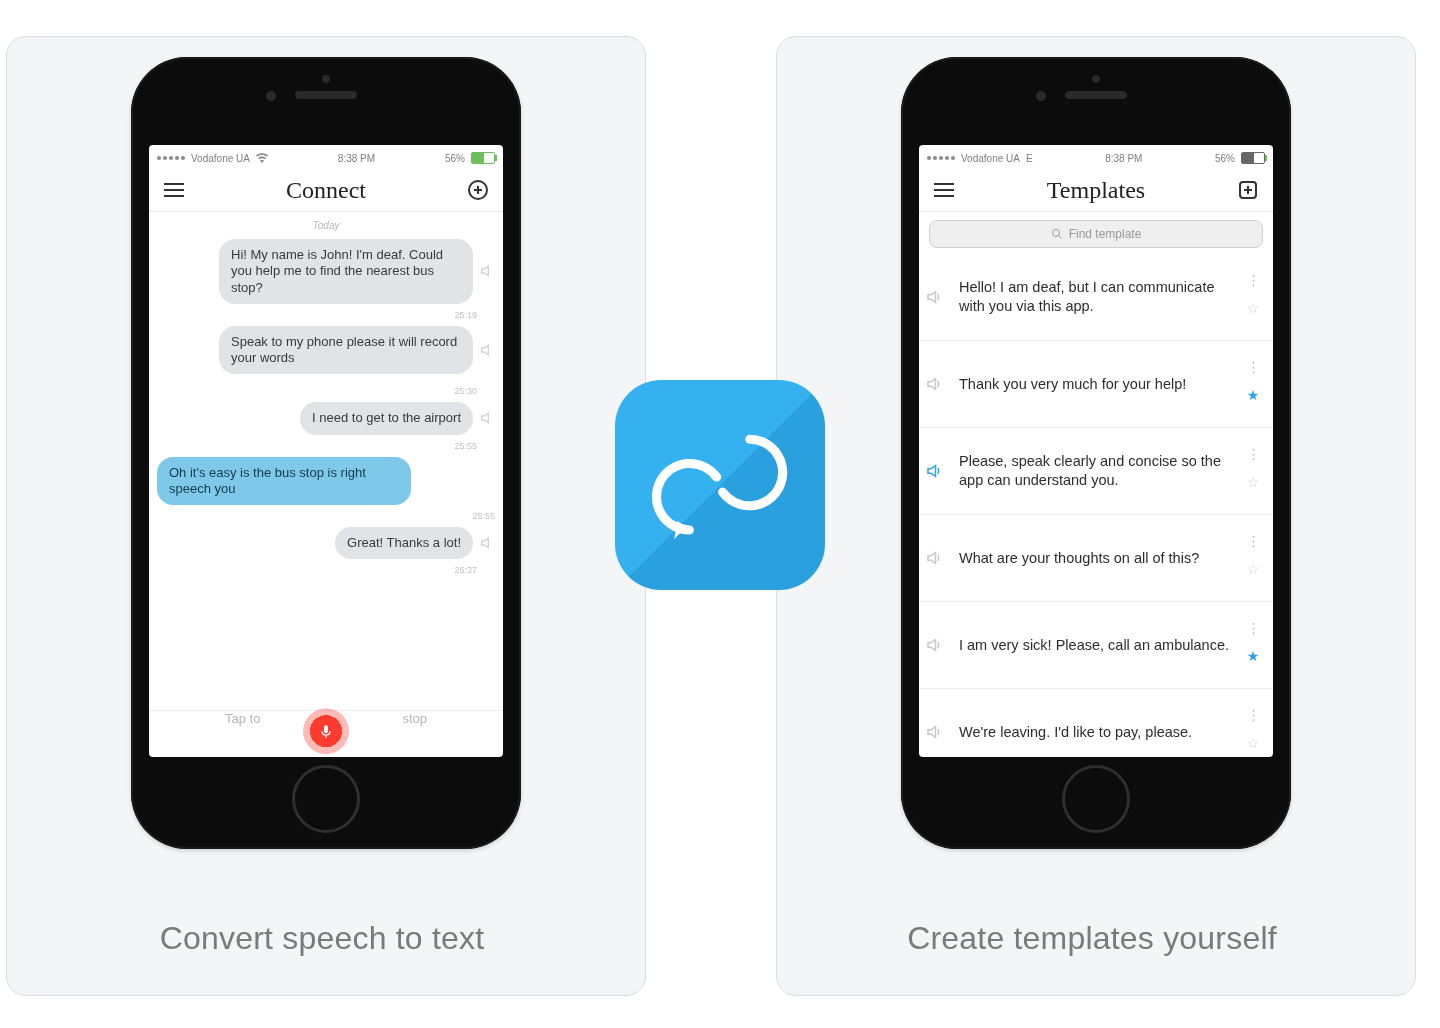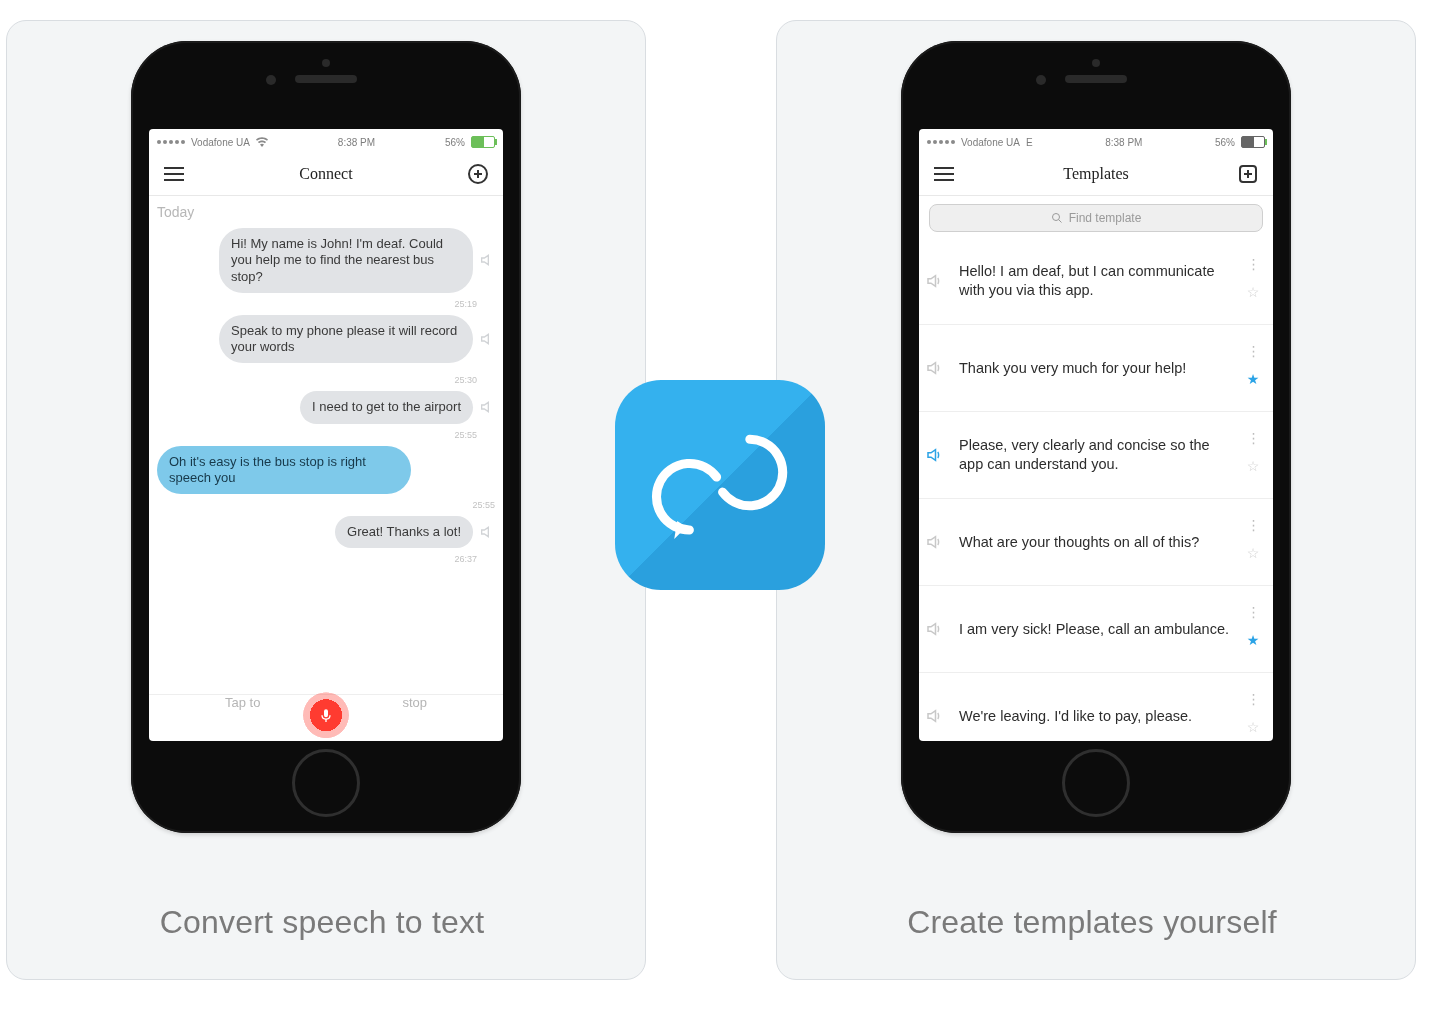--- a/index.html
+++ b/index.html
@@ -21,21 +21,21 @@
     margin:0; padding:0;
     width:1440px; height:1028px;
     background:#ffffff;
     font-family: -apple-system, "Helvetica Neue", Arial, sans-serif;
     color:var(--text);
     box-sizing:border-box;
   }
   .page{
     display:flex;
     gap:40px;
-    padding:20px 0 20px 6px;
+    padding:36px 0 20px 6px;
     align-items:flex-start;
     justify-content:flex-start;
   }
   .card{
     width:640px; height:960px;
     border:1px solid var(--panel-border);
     border-radius:20px;
     background:var(--panel-bg);
     position:relative;
     display:flex;
@@ -128,38 +128,38 @@
     display:flex; align-items:center; justify-content:space-between;
     padding:0 12px;
     border-bottom:1px solid #e8e8e8;
   }
   .hambtn, .headicon{
     width:26px; height:26px; display:flex; align-items:center; justify-content:center;
     color:#333;
   }
   .apptitle{
     font-family: "Brush Script MT", "Segoe Script", cursive;
-    font-size:16px;
+    font-size:24px;
     color:#222;
   }
 
   
   .chat{
     flex:1; overflow:hidden;
     padding:6px 8px 0 8px;
     display:flex; flex-direction:column; gap:6px;
     background:#fff;
   }
-  .daylabel{ font-size:14px; color:#b7b7b7; margin:2px 0 2px;}
+  .daylabel{ text-align:center; font-size:10px; color:#b7b7b7; margin:2px 0 2px;font-style:italic;}
   .row{ display:flex; align-items:center; gap:6px;}
   .row.right{ justify-content:flex-end; }
   .bubble{
     max-width:230px;
     padding:8px 12px;
-    border-radius:24px;
+    border-radius:16px;
     font-size:13px;
     line-height:1.25;
     color:#3a3a3a;
   }
   .row.right .bubble{ background:var(--bubble-grey); }
   .row.left .bubble{ background:var(--bubble-blue); color:#17394a;}
   .spkicon{
     width:16px; height:16px; opacity:.45;
     flex:0 0 16px;
   }
@@ -436,21 +436,21 @@
         <span class="star on">★</span>
       </span>
             </div>
             <div class="tpl">
       <span class="spk active">
                 <svg viewBox="0 0 24 24" width="18" height="18" fill="none" stroke="#2ba3e6" stroke-width="2">
                   <path d="M4 9v6h4l6 4V5L8 9H4z"></path>
                   <path d="M17 8c1.5 1.5 1.5 6.5 0 8"></path>
                 </svg>
               </span>
-      <span class="txt">Please, very clearly and concise so the app can understand you.</span>
+      <span class="txt">Please, speak clearly and concise so the app can understand you.</span>
       <span class="tplright">
         <span class="dotsv">⋮</span>
         <span class="star off">☆</span>
       </span>
             </div>
             <div class="tpl">
       <span class="spk ">
                 <svg viewBox="0 0 24 24" width="18" height="18" fill="none" stroke="#c8c8c8" stroke-width="2">
                   <path d="M4 9v6h4l6 4V5L8 9H4z"></path>
                   <path d="M17 8c1.5 1.5 1.5 6.5 0 8"></path>

